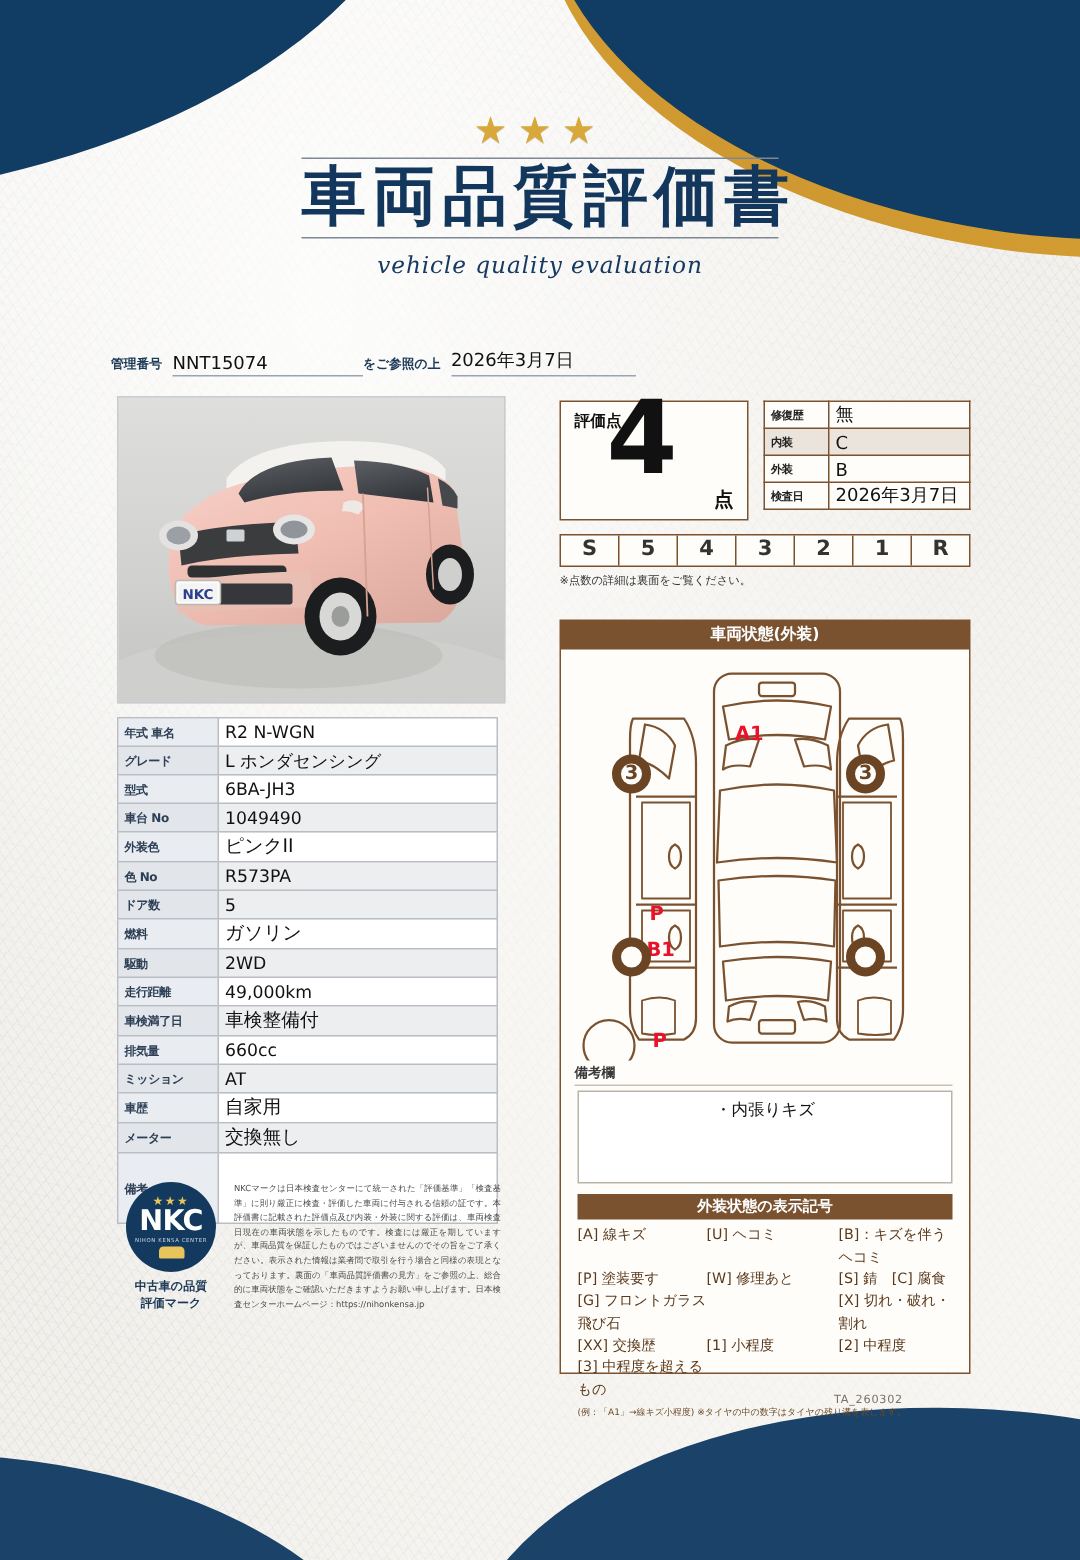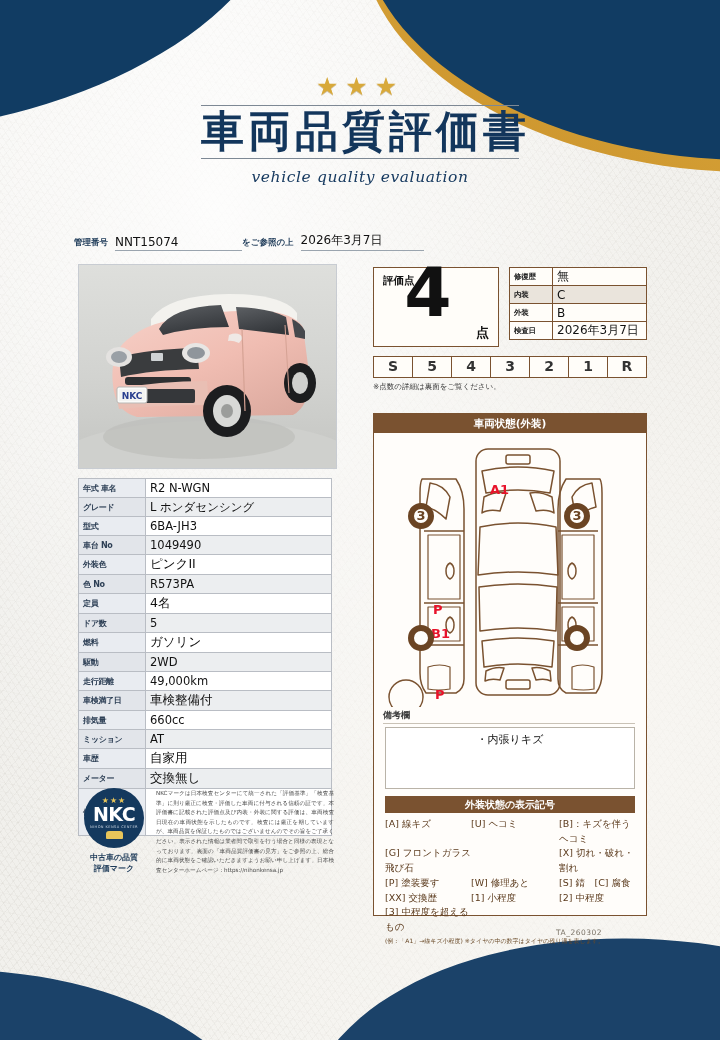--- a/index.html
+++ b/index.html
@@ -406,24 +406,20 @@
           <td class="v">1049490</td>
         </tr>
         <tr>
           <td class="k">外装色</td>
           <td class="v big">ピンクII</td>
         </tr>
         <tr class="alt">
           <td class="k">色 No</td>
           <td class="v">R573PA</td>
         </tr>
-        <tr>
-          <td class="k">定員</td>
-          <td class="v big">4名</td>
-        </tr>
         <tr class="alt">
           <td class="k">ドア数</td>
           <td class="v">5</td>
         </tr>
         <tr>
           <td class="k">燃料</td>
           <td class="v big">ガソリン</td>
         </tr>
         <tr class="alt">
           <td class="k">駆動</td>
@@ -556,28 +552,28 @@
     <div class="remark-box">・内張りキズ</div>
 
     <div class="legend-head">外装状態の表示記号</div>
     <div class="legend-body">
         <div class="lrow">
           <div class="c1">[A] 線キズ</div>
           <div class="c2">[U] ヘコミ</div>
           <div class="c3">[B]：キズを伴うヘコミ</div>
         </div>
         <div class="lrow">
+          <div class="c1">[P] 塗装要す</div>
+          <div class="c2">[W] 修理あと</div>
+          <div class="c3">[S] 錆　[C] 腐食</div>
+        </div>
+        <div class="lrow">
           <div class="c1">[G] フロントガラス飛び石</div>
           <div class="c2"></div>
           <div class="c3">[X] 切れ・破れ・割れ</div>
-        </div>
-        <div class="lrow">
-          <div class="c1">[P] 塗装要す</div>
-          <div class="c2">[W] 修理あと</div>
-          <div class="c3">[S] 錆　[C] 腐食</div>
         </div>
         <div class="lrow">
           <div class="c1">[XX] 交換歴</div>
           <div class="c2">[1] 小程度</div>
           <div class="c3">[2] 中程度</div>
         </div>
         <div class="lrow">
           <div class="c1">[3] 中程度を超えるもの</div>
           <div class="c2"></div>
           <div class="c3"></div>

